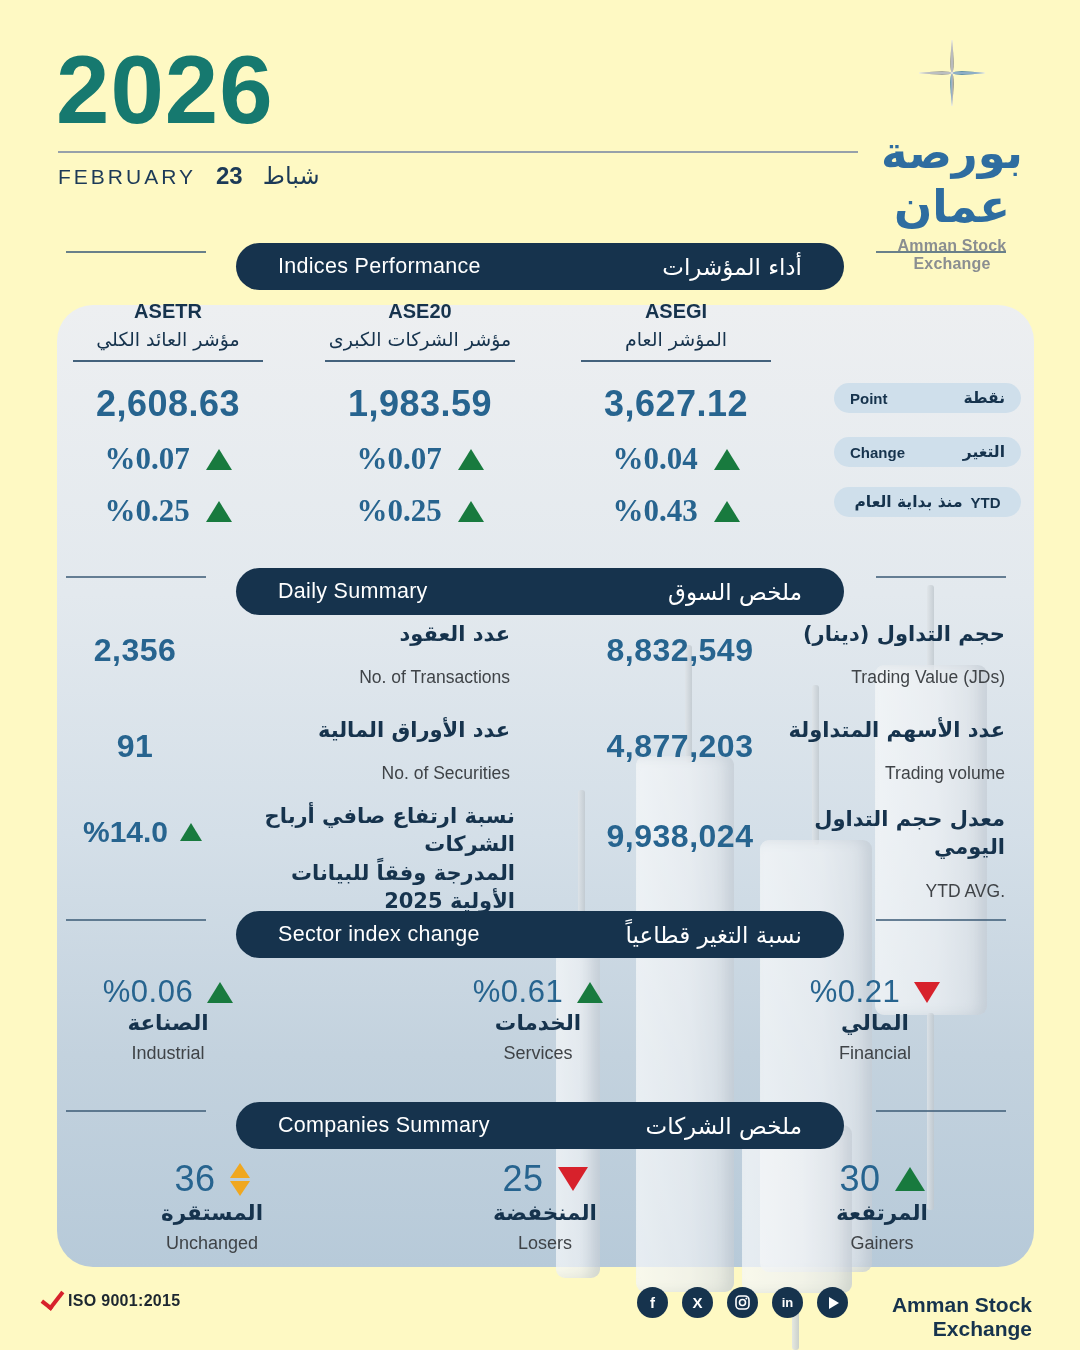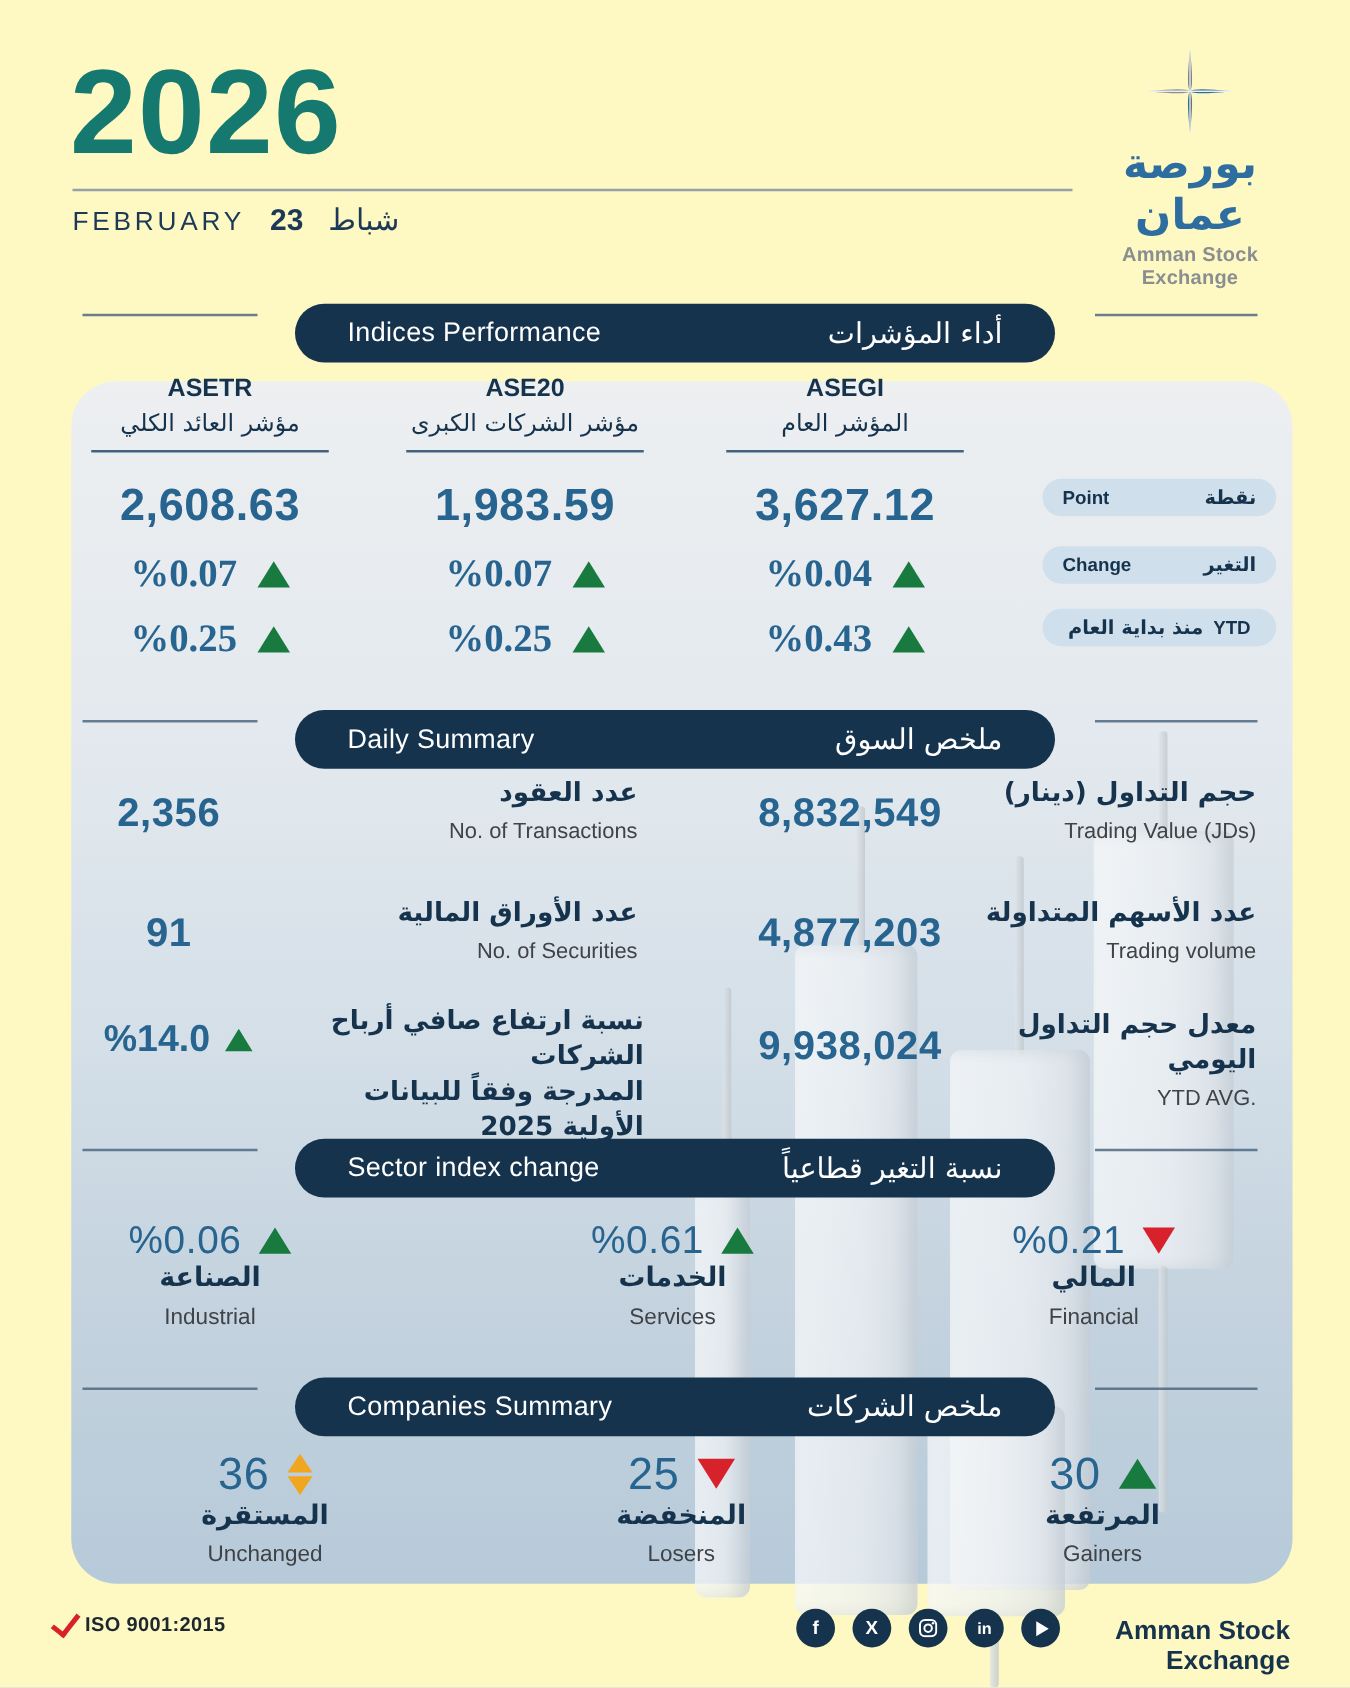--- a/index.html
+++ b/index.html
@@ -14,21 +14,21 @@
   
   .year{left:56px;top:40px;font-size:96px;font-weight:800;color:#16796f;letter-spacing:1px;line-height:1.05;}
   .year-rule{left:58px;top:151px;width:800px;height:2px;background:#97a1aa;}
   .date-row{left:58px;top:162px;display:flex;align-items:baseline;gap:20px;}
   .month-en{font-size:21px;letter-spacing:3px;color:#1c3a57;}
   .day{font-size:24px;font-weight:bold;color:#1c3a57;}
   .month-ar{font-size:24px;color:#1c3a57;}
   .ar{font-family:"DejaVu Sans",sans-serif;}
 
   .logo{left:866px;top:40px;width:172px;text-align:center;}
-  .logo-name-ar{font-size:34px;font-weight:bold;color:#2e6da0;line-height:1.2;margin-top:0px;}
+  .logo-name-ar{font-size:45px;font-weight:bold;color:#2e6da0;line-height:1.2;margin-top:16px;}
   .logo-name-en{font-size:16px;font-weight:bold;color:#8a8e91;margin-top:3px;letter-spacing:0.2px;}
 
   
   .panel{
     left:57px;top:305px;width:977px;height:962px;border-radius:36px;
     background:linear-gradient(180deg,#edeff1 0%,#e3e9ee 30%,#d4dfe8 55%,#c3d2de 78%,#b7cad9 100%);
     z-index:0;
   }
   .candle{position:absolute;border-radius:9px;opacity:.75;
     background:linear-gradient(90deg,#f7f9fa 0%,#eef1f4 55%,#d9dfe5 100%);
@@ -70,21 +70,21 @@
     display:flex;align-items:center;justify-content:space-between;padding:0 16px;box-sizing:border-box;
     color:#16334d;font-weight:bold;font-size:15px;gap:40px;
   }
   .side-pill.center{justify-content:center;gap:8px;}
   .side-pill .arh{font-size:15.5px;}
 
   
   .d-val{position:absolute;font-size:32px;font-weight:bold;color:#27648f;text-align:center;letter-spacing:.5px;}
   .d-labels{position:absolute;text-align:right;}
   .d-ar{font-size:21px;font-weight:bold;color:#16334d;line-height:1.35;}
-  .d-en{font-size:17.5px;color:#3f4347;margin-top:6px;}
+  .d-en{font-size:17.5px;color:#3f4347;margin-top:19px;}
   .d-flex{position:absolute;display:flex;align-items:center;justify-content:center;gap:12px;
           font-size:30px;font-weight:bold;color:#27648f;}
 
   
   .grp{position:absolute;width:300px;text-align:center;}
   .grp-val{display:flex;align-items:center;justify-content:center;gap:14px;
            font-size:31px;font-weight:normal;color:#27648f;letter-spacing:.5px;}
   .grp-val.big{font-size:36px;}
   .grp-ar{font-size:21.5px;font-weight:bold;color:#16334d;}
   .grp-en{font-size:18px;color:#3f4347;margin-top:8px;}

